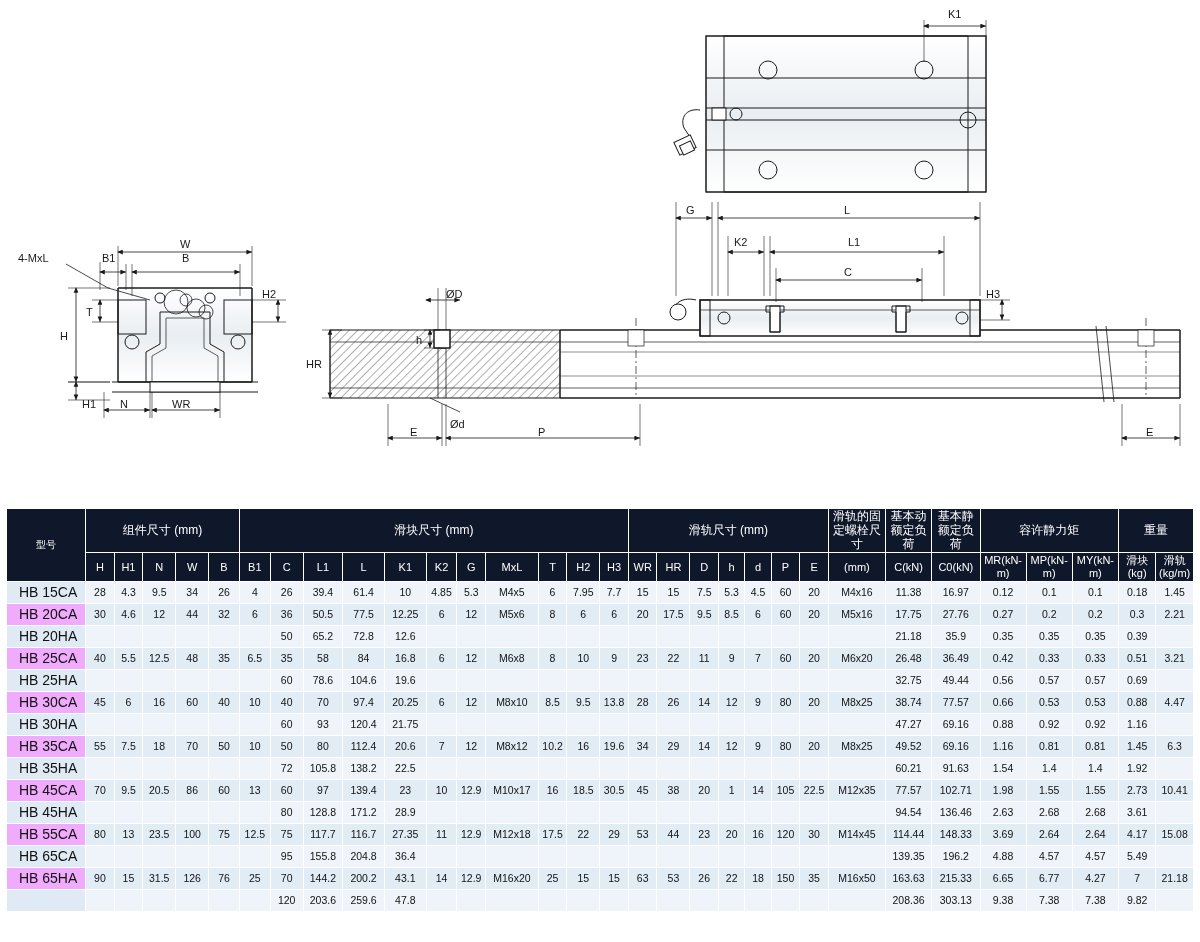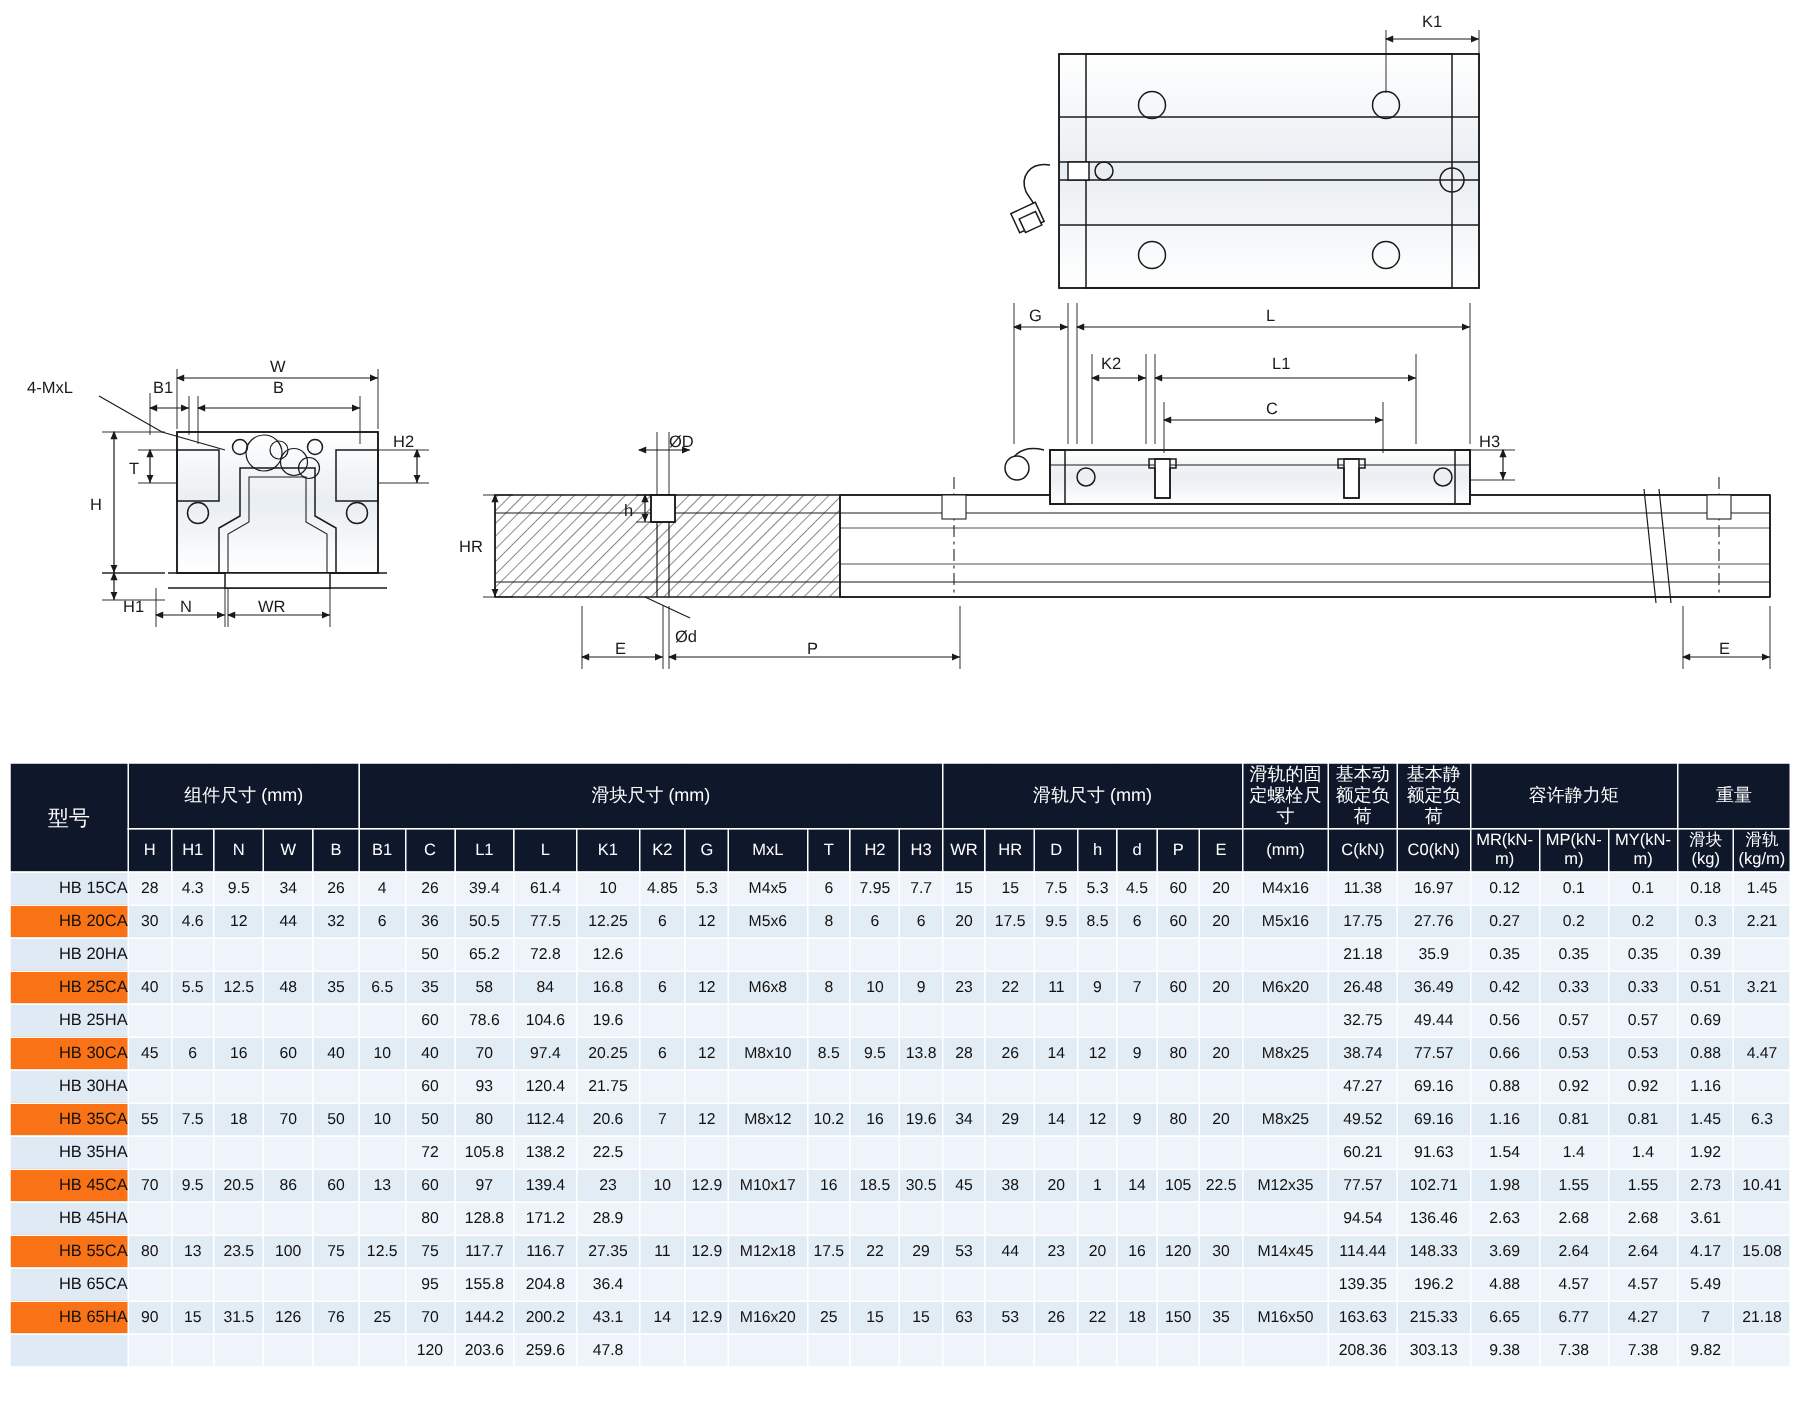--- a/index.html
+++ b/index.html
@@ -30,36 +30,36 @@
     padding:1px 0;
     line-height:1.15;
   }
   thead th{
     background:#0f172a;
     color:#ffffff;
     font-weight:normal;
   }
   thead th.grp{font-size:12px;}
   thead th.sub{font-size:11px;}
-  thead th.model{font-size:14px;}
+  thead th.model{font-size:10px;}
   tbody td{
     background:#eef4f9;
     color:#111;
     border:1px solid #ffffff;
     font-size:10.5px;
     height:19px;
   }
   tbody td.model{
     background:#dfeaf4;
-    text-align:right;
+    text-align:center;
     padding-left:4px;
-    font-size:11px;
+    font-size:14px;
   }
   tbody tr.alt td{background:#e2ecf5;}
-  tbody tr.alt td.model{background:#f97316;margin-top:28px;}
+  tbody tr.alt td.model{background:#f0abfc;margin-top:28px;}
   .tiny{font-size:9px;}
 </style>
 </head>
 <body>
 
 <div class="page">
 
   <div class="drawing">
     <svg width="1200" height="500" viewBox="0 0 1200 500" xmlns="http://www.w3.org/2000/svg">
       <defs>

